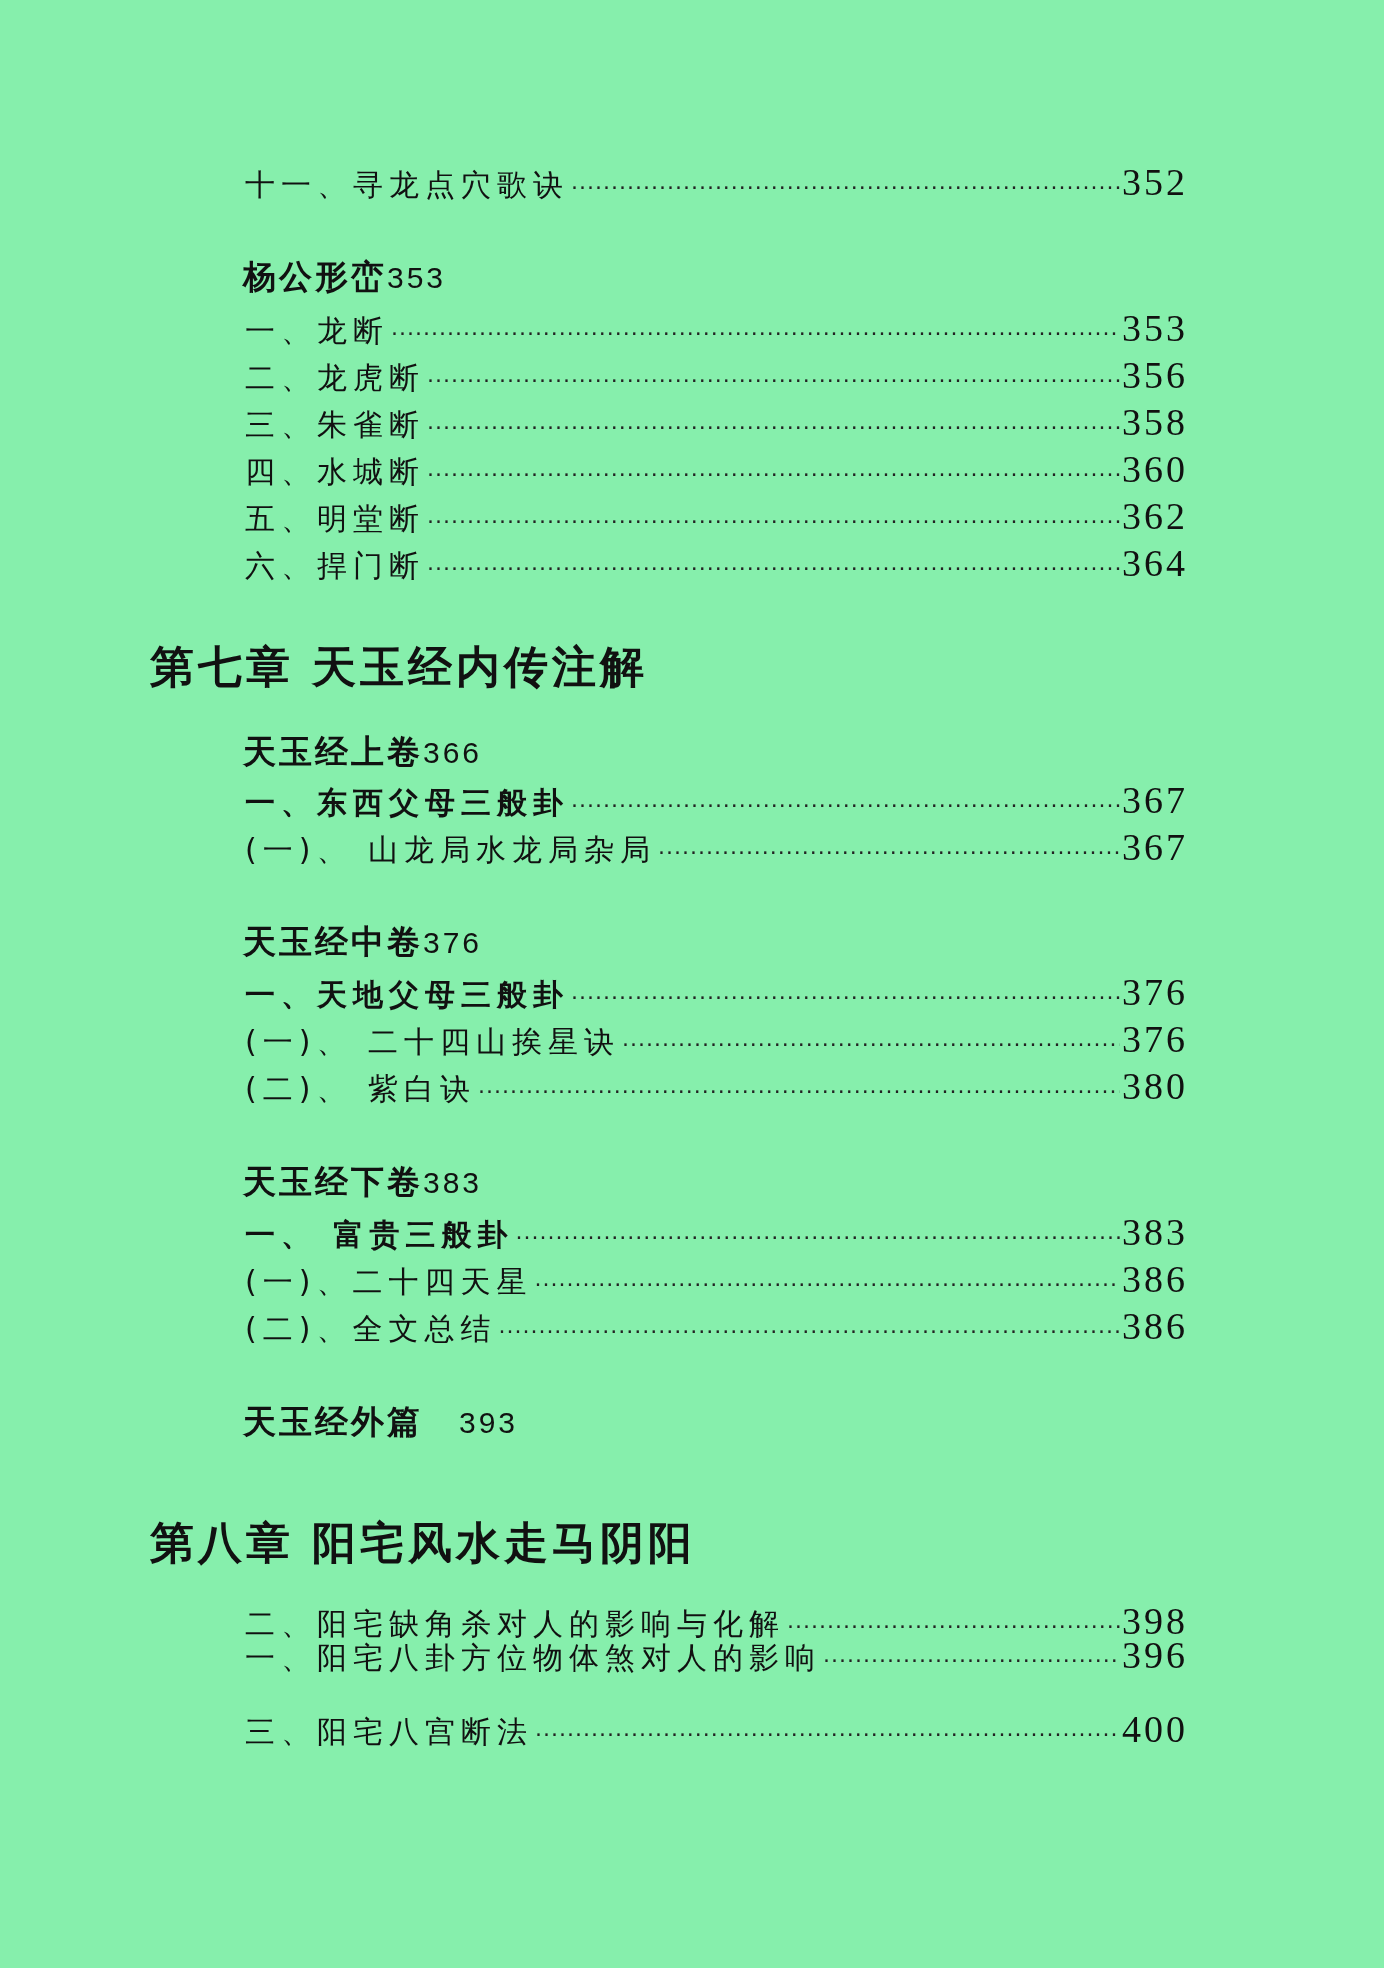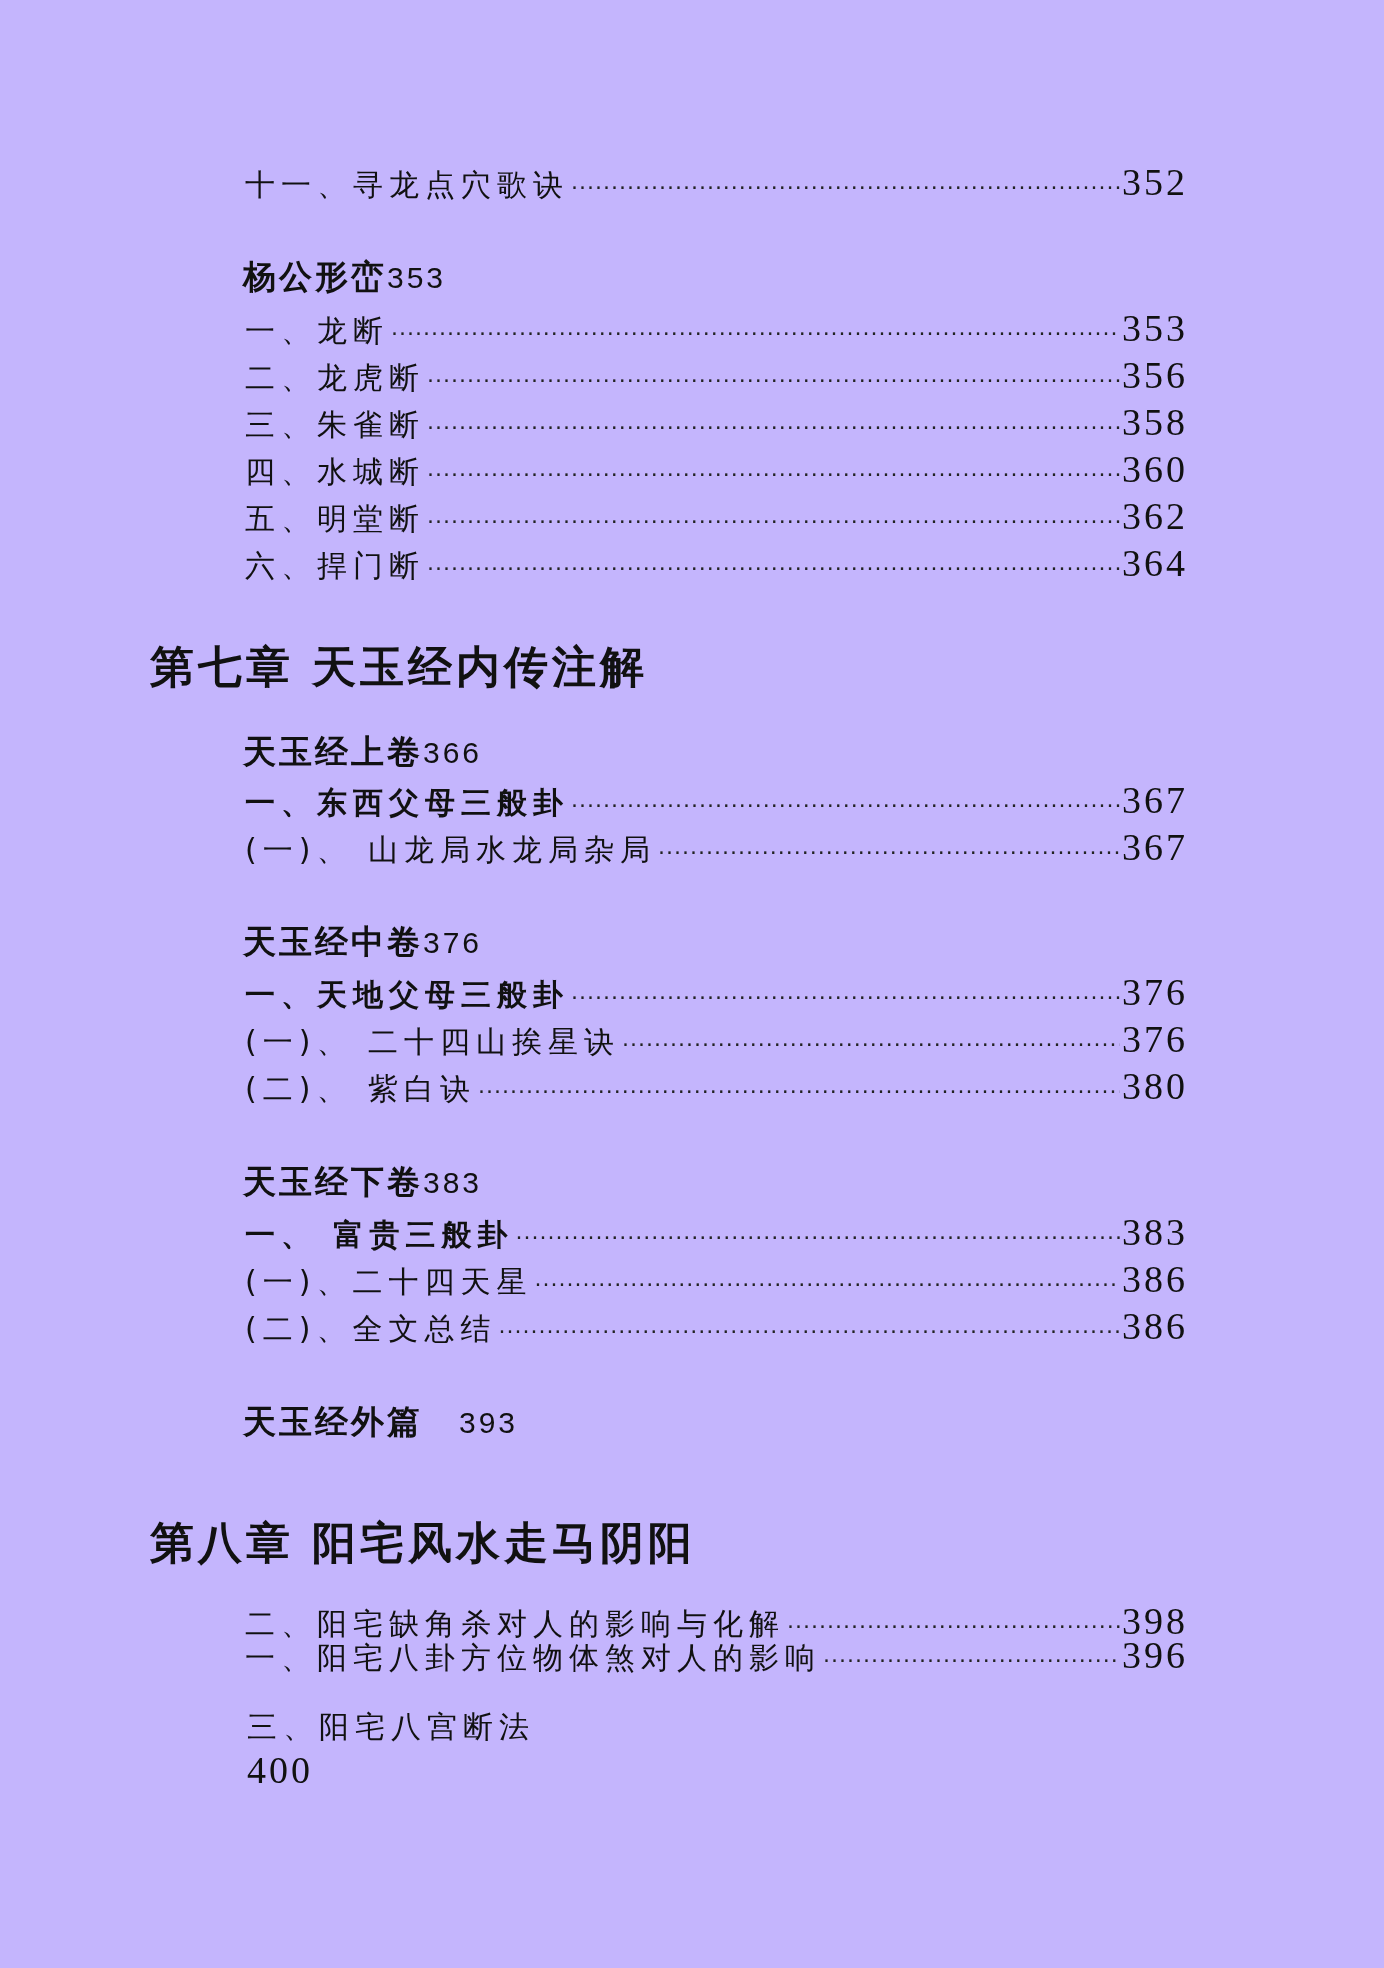--- a/index.html
+++ b/index.html
@@ -1,18 +1,18 @@
 <!DOCTYPE html>
 <html><head>
 <meta charset="utf-8">
 <style>
   html, body { margin: 0; padding: 0; background: #ffffff; }
   body { width: 1384px; height: 1968px; position: relative; overflow: hidden;
          font-family: "DejaVu Sans", "Liberation Sans", sans-serif; color: #111; }
-  .page { position: absolute; left: 0; top: 0; width: 1384px; height: 1968px; background: #c4b5fd; }
+  .page { position: absolute; left: 0; top: 0; width: 1384px; height: 1968px; background: #86efac; }
   .row { position: absolute; display: flex; align-items: baseline; white-space: nowrap; }
   .entry { left: 245px; width: 943px; font-size: 30px; letter-spacing: 6px; height: 40px; }
   .entry .label { flex: 0 0 auto; }
   .entry .leader { flex: 1 1 auto; overflow: hidden; letter-spacing: 0; margin: 0 2px; color: #222; font-size: 22px; }
   .entry .leader::before { content: "································································································································"; letter-spacing: 1px; }
   .entry .page-num { flex: 0 0 auto; letter-spacing: 3px; font-family: Liberation Serif, serif; font-size: 38px; }
   .entry.bold .label { font-weight: bold; text-align: center; }
   .section { left: 243px; font-size: 33px; font-weight: bold; letter-spacing: 3px; }
   .section .num { font-weight: normal; font-size: 30px; letter-spacing: 3px; font-family: "Liberation Sans", sans-serif; }
   .chapter { left: 150px; font-size: 44px; font-weight: bold; letter-spacing: 4px; }
@@ -141,19 +141,19 @@
   <div class="row entry tight" style="top:1610px;">
     <span class="label">一、阳宅八卦方位物体煞对人的影响</span>
     <span class="leader"></span>
     <span class="page-num">396</span>
   </div>
   <div class="row entry tight" style="top:1576px;">
     <span class="label">二、阳宅缺角杀对人的影响与化解</span>
     <span class="leader"></span>
     <span class="page-num">398</span>
   </div>
-  <div class="row entry tight" style="top:1684px;flex-direction:column;">
+  <div class="row entry tight" style="top:1684px;">
     <span class="label">三、阳宅八宫断法</span>
     <span class="leader"></span>
     <span class="page-num">400</span>
   </div>
 
 </div>
 
 </body></html>

